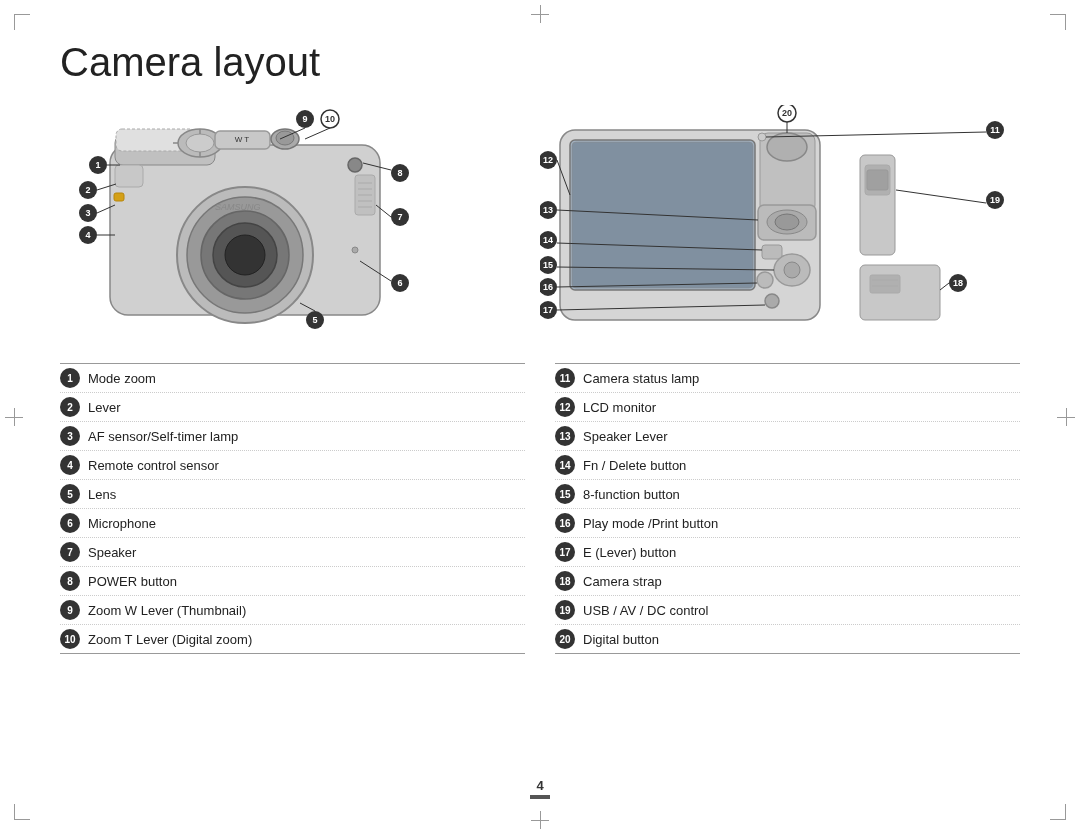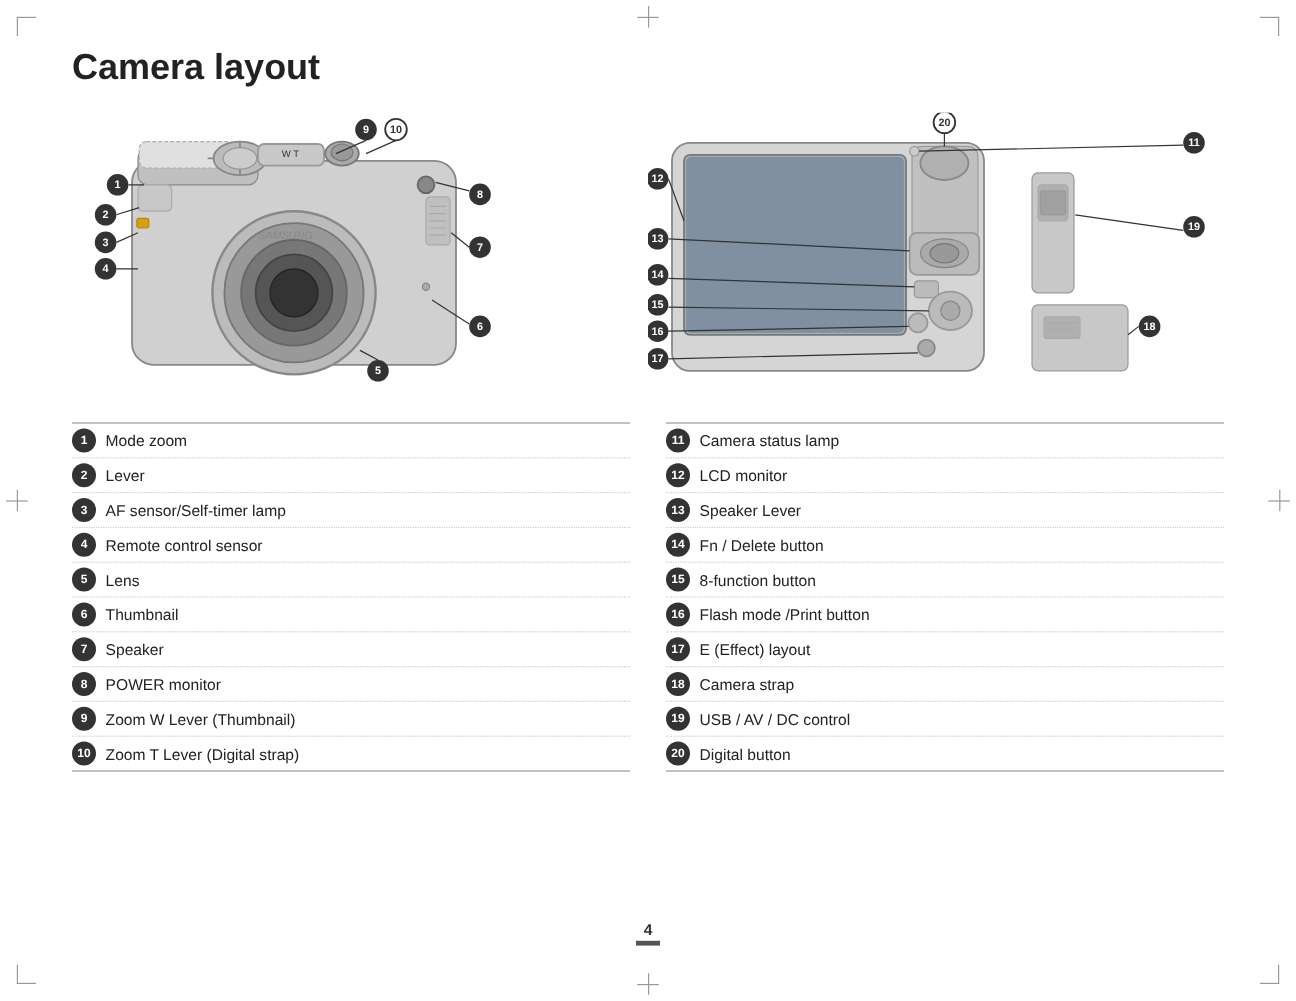--- a/index.html
+++ b/index.html
@@ -45,22 +45,22 @@
       background: #999;
     }
     .crosshair::before { width: 1px; height: 100%; left: 50%; top: 0; }
     .crosshair::after { width: 100%; height: 1px; top: 50%; left: 0; }
     .crosshair-top { top: 5px; left: 50%; transform: translateX(-50%); }
     .crosshair-bottom { bottom: 5px; left: 50%; transform: translateX(-50%); }
     .crosshair-left { left: 5px; top: 50%; transform: translateY(-50%); }
     .crosshair-right { right: 5px; top: 50%; transform: translateY(-50%); }
 
     h1 {
-      font-size: 30px;
-      font-weight: bold;
+      font-size: 40px;
+      font-weight: normal;
       color: #222;
       margin-bottom: 20px;
       margin-top: 10px;
     }
 
     .content-area {
       display: flex;
       flex-direction: column;
       height: calc(100% - 80px);
     }
@@ -379,37 +379,37 @@
           <div class="item-row">
             <span class="num-badge dark">4</span>
             <span>Remote control sensor</span>
           </div>
           <div class="item-row">
             <span class="num-badge dark">5</span>
             <span>Lens</span>
           </div>
           <div class="item-row">
             <span class="num-badge dark">6</span>
-            <span>Thumbnail</span>
+            <span>Microphone</span>
           </div>
           <div class="item-row">
             <span class="num-badge dark">7</span>
             <span>Speaker</span>
           </div>
           <div class="item-row">
             <span class="num-badge dark">8</span>
-            <span>POWER monitor</span>
+            <span>POWER button</span>
           </div>
           <div class="item-row">
             <span class="num-badge dark">9</span>
             <span>Zoom W Lever (Thumbnail)</span>
           </div>
           <div class="item-row">
             <span class="num-badge dark">10</span>
-            <span>Zoom T Lever (Digital strap)</span>
+            <span>Zoom T Lever (Digital zoom)</span>
           </div>
         </div>
 
       <div class="table-col" id="right-table">
           <div class="item-row">
             <span class="num-badge dark">11</span>
             <span>Camera status lamp</span>
           </div>
           <div class="item-row">
             <span class="num-badge dark">12</span>
@@ -422,25 +422,25 @@
           <div class="item-row">
             <span class="num-badge dark">14</span>
             <span>Fn / Delete button</span>
           </div>
           <div class="item-row">
             <span class="num-badge dark">15</span>
             <span>8-function button</span>
           </div>
           <div class="item-row">
             <span class="num-badge dark">16</span>
-            <span>Flash mode /Print button</span>
+            <span>Play mode /Print button</span>
           </div>
           <div class="item-row">
             <span class="num-badge dark">17</span>
-            <span>E (Effect) layout</span>
+            <span>E (Lever) button</span>
           </div>
           <div class="item-row">
             <span class="num-badge dark">18</span>
             <span>Camera strap</span>
           </div>
           <div class="item-row">
             <span class="num-badge dark">19</span>
             <span>USB / AV / DC control</span>
           </div>
           <div class="item-row">

